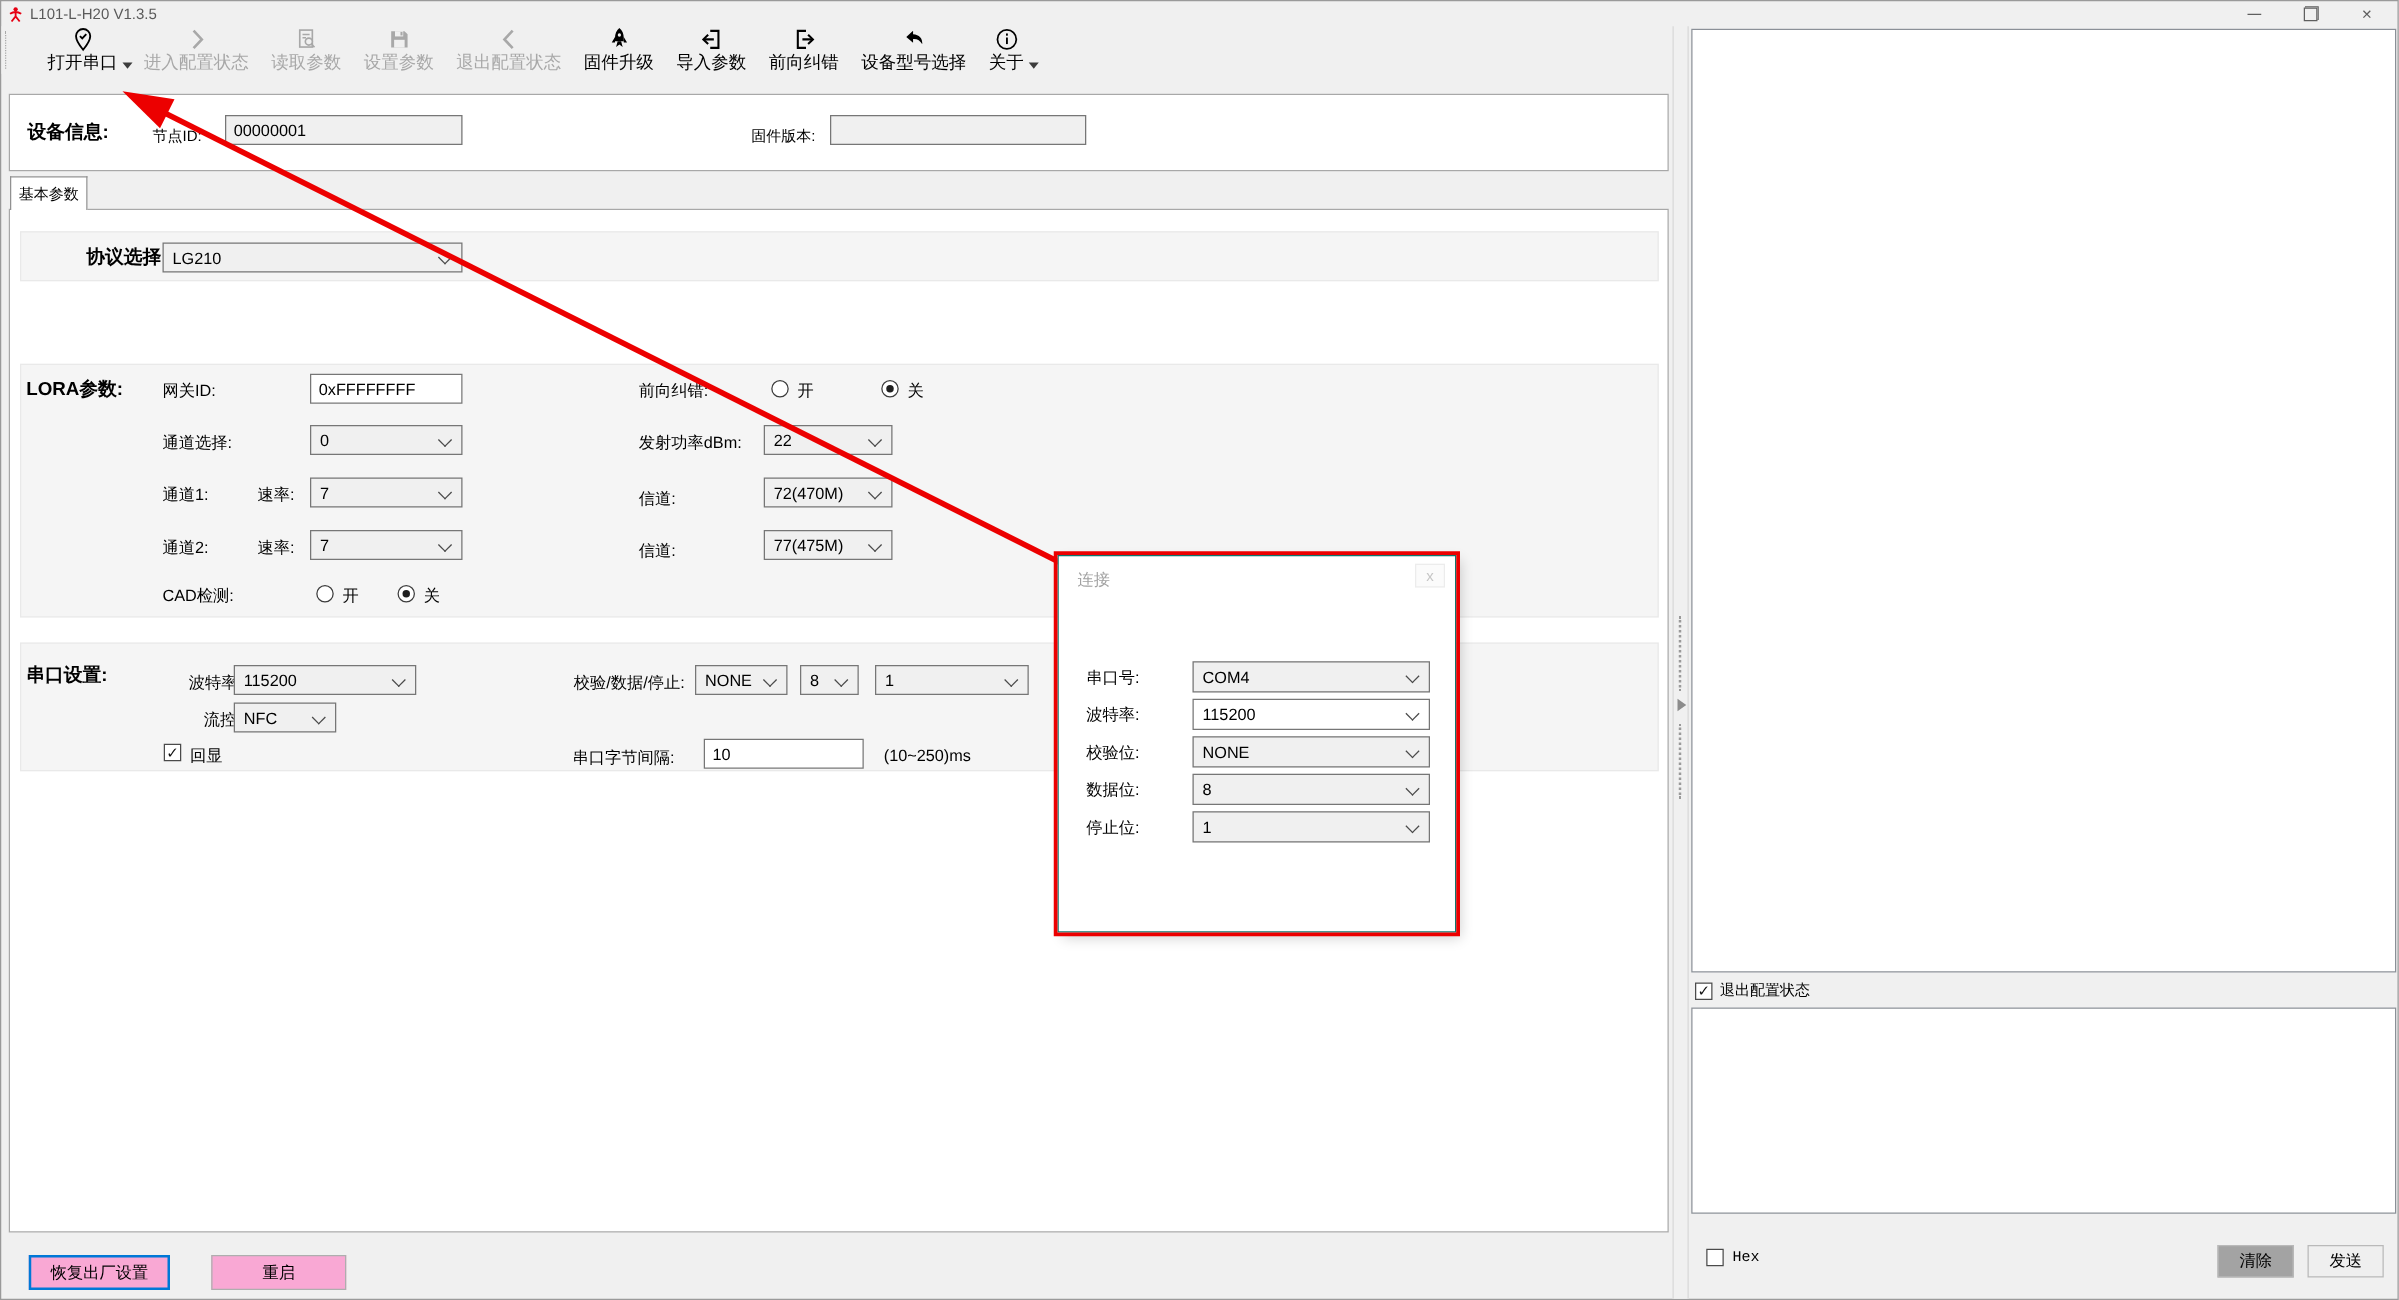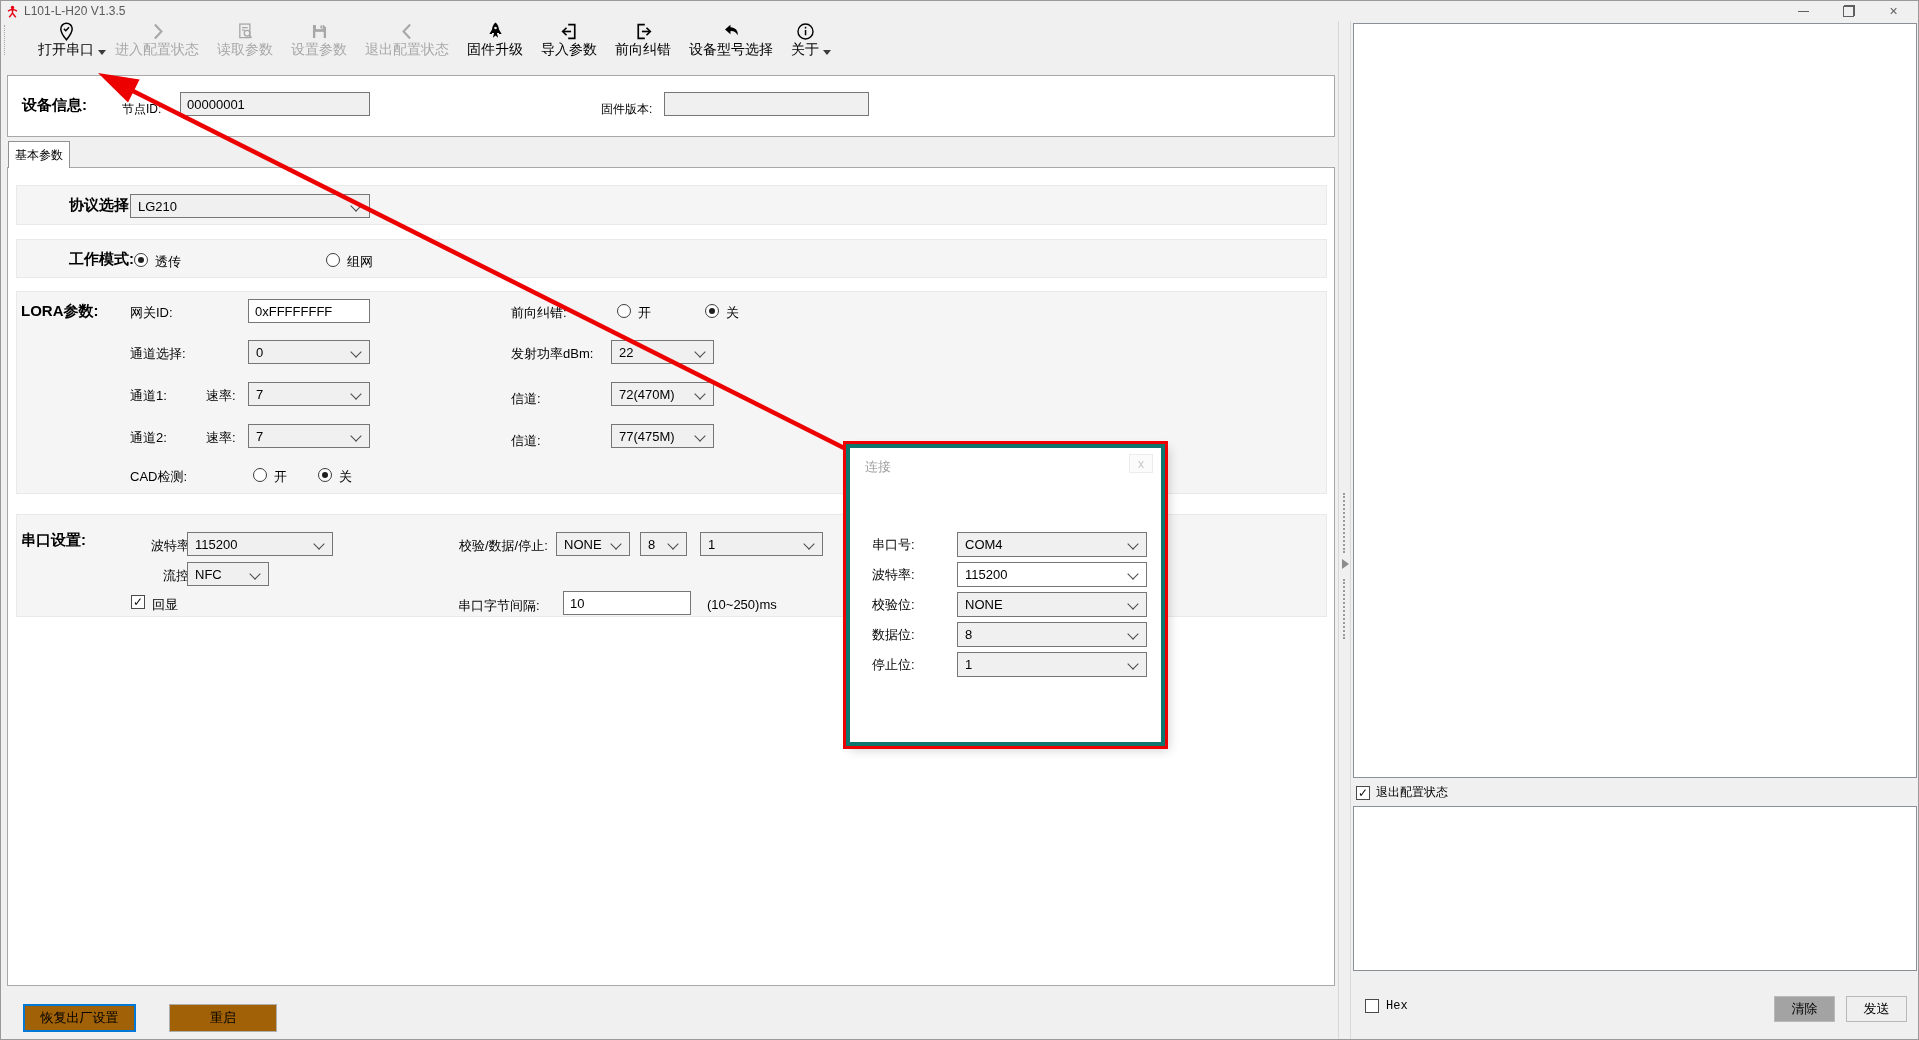--- a/index.html
+++ b/index.html
@@ -32,38 +32,38 @@
 .slabel { position:absolute; white-space:nowrap; font-weight:bold; font-size:15px; }
 .combo { position:absolute; height:24px; background:#f0f0f0; border:1px solid #767676; display:flex; align-items:center; padding:0 22px 0 7px; font-size:13px; cursor:pointer; }
 .combo.white { background:#fff; }
 .combo::after { content:""; position:absolute; right:9px; top:7px; width:7px; height:7px; border-right:1.5px solid #4a4a4a; border-bottom:1.5px solid #4a4a4a; transform:rotate(45deg); }
 .tbox { position:absolute; height:24px; background:#fff; border:1px solid #767676; display:flex; align-items:center; padding:0 6px; font-size:13px; cursor:text; }
 .tbox.gray { background:#f0f0f0; }
 .radio { position:absolute; width:14px; height:14px; border:1px solid #3c3c3c; border-radius:50%; background:#fff; cursor:pointer; }
 .radio.checked::after { content:""; position:absolute; left:3px; top:3px; width:6px; height:6px; border-radius:50%; background:#1f1f1f; }
 .checkbox { position:absolute; width:14px; height:14px; border:1px solid #4a4a4a; background:#fff; font-size:12px; line-height:12px; text-align:center; color:#111; cursor:pointer; }
 .checkbox.checked::before { content:"✓"; }
-.btn { position:absolute; background:#a16207; border:1px solid #aeaeae; display:flex; align-items:center; justify-content:center; font-size:13px; cursor:pointer; }
+.btn { position:absolute; background:#f9a8d4; border:1px solid #aeaeae; display:flex; align-items:center; justify-content:center; font-size:13px; cursor:pointer; }
 
 .device-box { position:absolute; left:6px; top:74px; width:1328px; height:62px; background:#fff; border:1px solid #a8a8a8; }
 .tab { position:absolute; left:7px; top:140px; width:62px; height:27px; background:#fff; border:1px solid #919191; border-bottom:none; z-index:2; font-size:12px; display:flex; align-items:center; justify-content:center; cursor:pointer; }
 .content-box { position:absolute; left:6px; top:166px; width:1328px; height:819px; background:#fff; border:1px solid #a8a8a8; }
 .strip { position:absolute; left:8px; width:1311px; background:#f5f5f5; border:1px solid #e9e9e9; }
 
 .splitter { position:absolute; left:1337px; top:20px; width:13px; height:1020px; background:#f0f0f0; border-left:1px solid #d8d8d8; border-right:1px solid #d8d8d8; cursor:col-resize; }
 .splitter .dots { position:absolute; left:4px; width:3px; border-left:2px dotted #9a9a9a; }
 .splitter .arrow { position:absolute; left:3px; top:538px; width:0; height:0; border:5px solid transparent; border-left:7px solid #8c8c8c; }
 
 .rx-box { position:absolute; left:1352px; top:22px; width:564px; height:755px; background:#fff; border:1px solid #8b9097; }
 .tx-box { position:absolute; left:1352px; top:805px; width:564px; height:165px; background:#fff; border:1px solid #8b9097; cursor:text; }
 .scroll-row { position:absolute; left:1355px; top:783px; display:flex; align-items:center; gap:6px; font-size:12px; }
 .scroll-row .checkbox, .hex-row .checkbox { position:static; }
 .hex-row { position:absolute; left:1364px; top:998px; display:flex; align-items:center; gap:7px; font-size:12px; font-family:"Liberation Mono", monospace; }
 
-.dialog { position:absolute; left:845px; top:443px; width:319px; height:302px; background:#fff; border:4px solid #0f766e; box-shadow:4px 4px 10px rgba(0,0,0,0.18); z-index:55; }
+.dialog { position:absolute; left:845px; top:443px; width:319px; height:302px; background:#fff; border:1px solid #0f766e; box-shadow:4px 4px 10px rgba(0,0,0,0.18); z-index:55; }
 .dlg-title { position:absolute; left:15px; top:10px; font-size:13px; color:#a2a2a2; }
 .dlg-close { position:absolute; right:8px; top:6px; width:24px; height:19px; background:#fbfbfb; border:1px solid #ececec; color:#c6c6c6; font-size:12px; display:flex; align-items:center; justify-content:center; cursor:default; }
 .dlg-tabbar { position:absolute; left:0; top:33px; width:100%; height:27px; border-bottom:1px solid #cfcfcf; }
 .dlg-tab { position:absolute; left:6px; top:1px; width:64px; height:26px; background:#fff; border:1px solid #8f8f8f; border-bottom:1px solid #fff; font-size:12px; display:flex; align-items:center; justify-content:center; cursor:pointer; }
 .dlg-label { position:absolute; left:22px; font-size:13px; white-space:nowrap; }
 .dlg-combo { left:107px; width:190px; height:25px; }
 .dlg-footer { position:absolute; left:0; top:256px; width:100%; height:45px; background:#f0f0f0; border-top:1px solid #e0e0e0; }
 .dlg-footer::after { content:""; position:absolute; right:2px; bottom:2px; width:8px; height:8px; background:
   radial-gradient(circle at 7px 1px, #b0b0b0 1px, transparent 1.3px),
   radial-gradient(circle at 7px 7px, #b0b0b0 1px, transparent 1.3px),
@@ -193,27 +193,20 @@
   </div>
 <div class="content-box">
 
   <div class="strip" style="top:17px;height:40px">
     <span class="slabel" style="left:52px;top:10px">协议选择:</span>
     <div class="combo" style="left:113px;top:8px;width:240px">
         <span>LG210</span>
       </div>
   </div>
 
-  <div class="strip" style="top:71px;height:39px">
-    <span class="slabel" style="left:52px;top:10px">工作模式:</span>
-    <span class="radio checked" style="left:117px;top:13px"></span>
-    <span class="flabel" style="left:138px;top:13px">透传</span>
-    <span class="radio" style="left:309px;top:13px"></span>
-    <span class="flabel" style="left:330px;top:13px">组网</span>
-  </div>
 
   <div class="strip" style="top:123px;height:203px">
     <span class="slabel" style="left:4px;top:10px">LORA参数:</span>
 
     <span class="flabel" style="left:113px;top:12px">网关ID:</span>
     <div class="tbox" style="left:231px;top:7px;width:122px">
         <span>0xFFFFFFFF</span>
       </div>
     <span class="flabel" style="left:494px;top:12px">前向纠错:</span>
     <span class="radio" style="left:600px;top:12px"></span>

